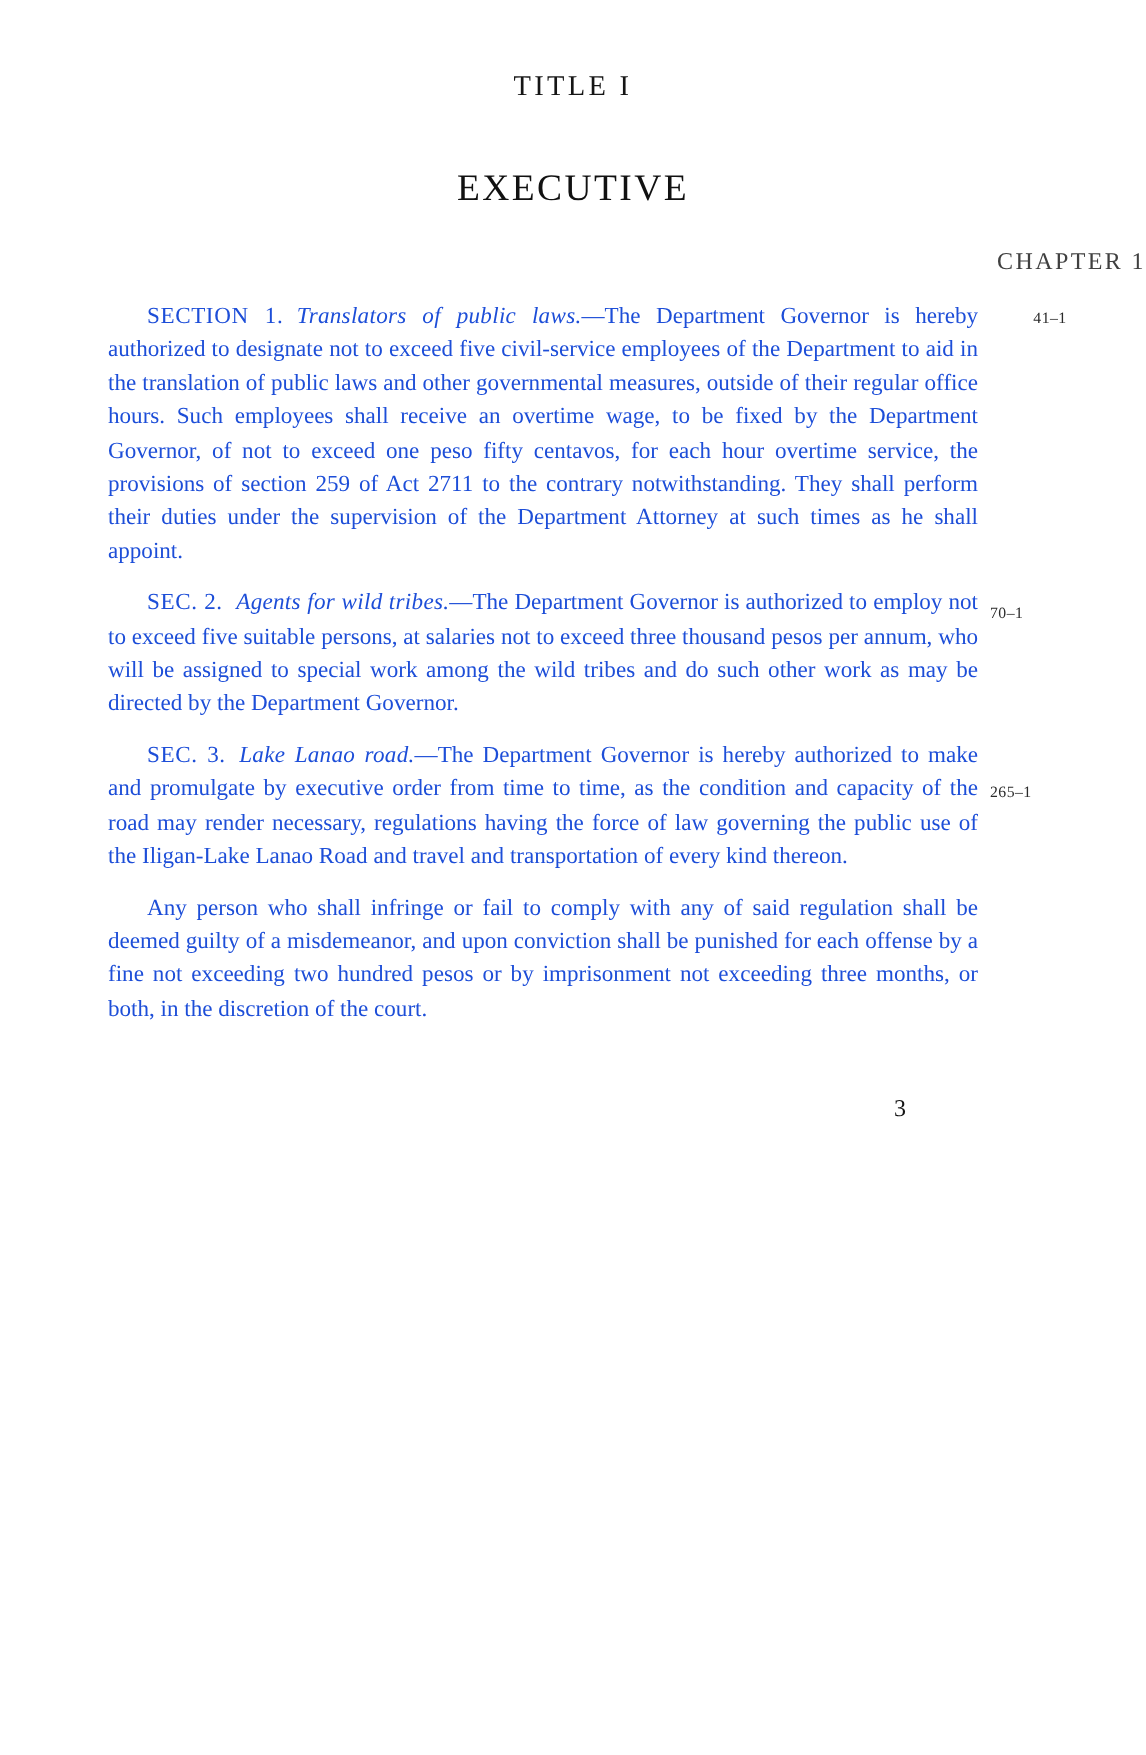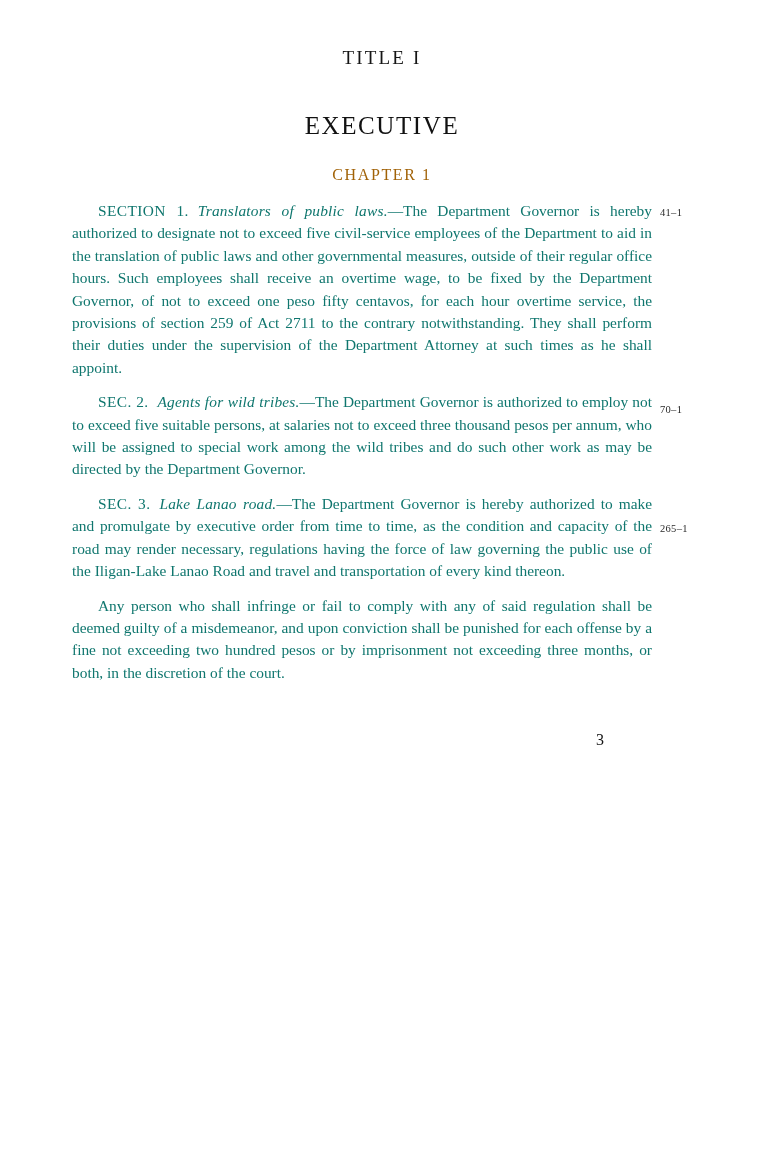--- a/index.html
+++ b/index.html
@@ -44,23 +44,24 @@
     font-size: 25px;
     letter-spacing: 1.6px;
     color: #111111;
     margin-top: 43px;
     line-height: 1.1;
   }
 
   .chapter {
     font-size: 16px;
     letter-spacing: 1.6px;
-    color: #a16207;
+    color: #404040;
     margin-top: 27px;
     line-height: 1.1;
+    text-align: right;
   }
 
   .subhead {
     font-size: 12.5px;
     letter-spacing: 1.3px;
     color: #1b1b1b;
     margin-top: 20px;
     line-height: 1.1;
   }
 
@@ -72,21 +73,21 @@
     width: 580px;
   }
 
   p.para {
     margin: 0;
     font-size: 15.4px;
     line-height: 22.4px;
     text-align: justify;
     text-justify: inter-word;
     text-indent: 26px;
-    color: #0f766e;
+    color: #1d4ed8;
     position: relative;
   }
 
   p.para + p.para { margin-top: 12px; }
 
   .runin-caps {
     font-variant: small-caps;
     letter-spacing: 0.4px;
   }
 
@@ -100,21 +101,21 @@
   
   .marginal {
     position: absolute;
     left: 660px;
     width: 80px;
     font-size: 10.5px;
     letter-spacing: 0.3px;
     color: #2a2a2a;
     font-family: "Liberation Serif", "DejaVu Serif", serif;
   }
-  .marginal.m1 { top: 207px; }
+  .marginal.m1 { top: 207px; text-align: center; }
   .marginal.m2 { top: 404px; }
   .marginal.m3 { top: 523px; }
 
   
   .folio {
     position: absolute;
     left: 560px;
     top: 731px;
     width: 80px;
     text-align: center;

